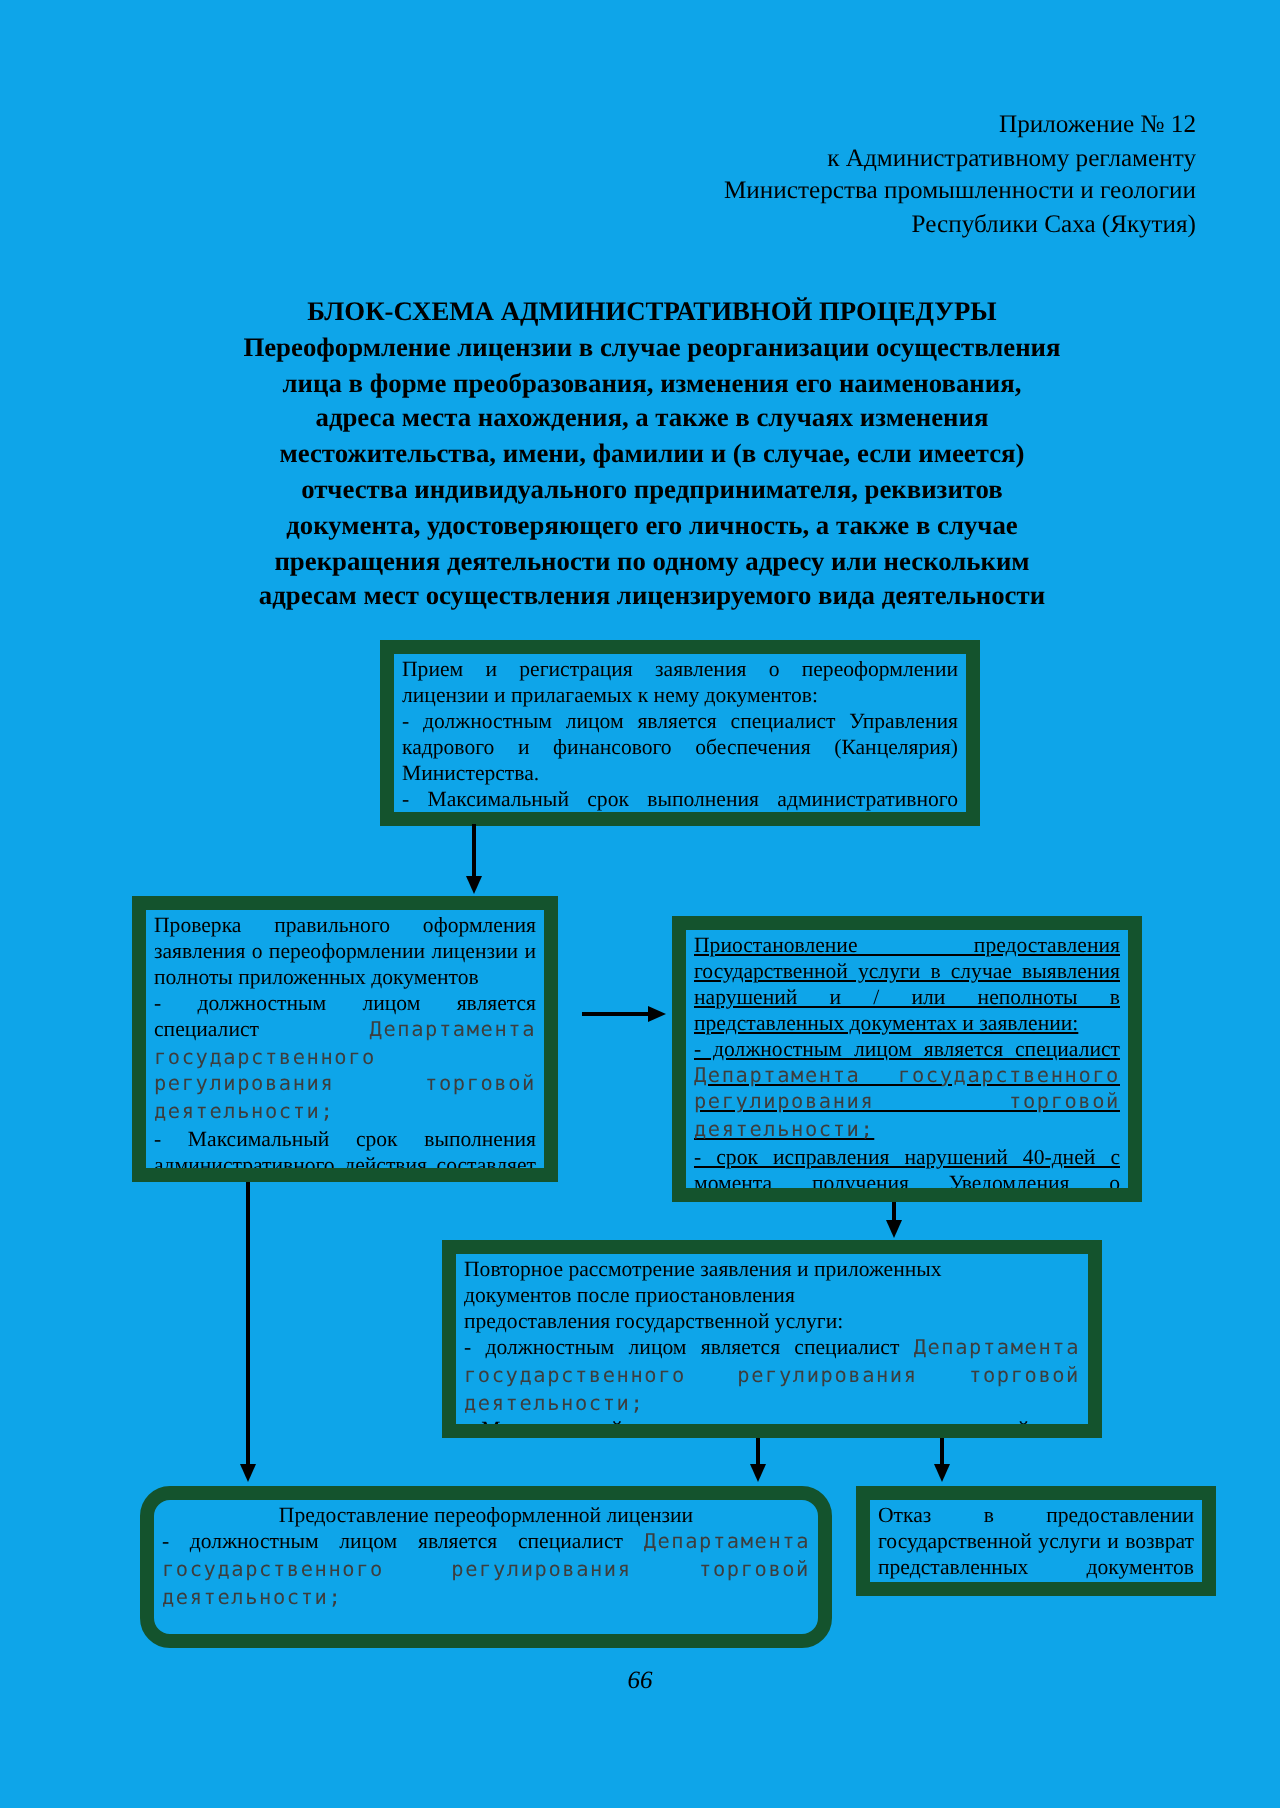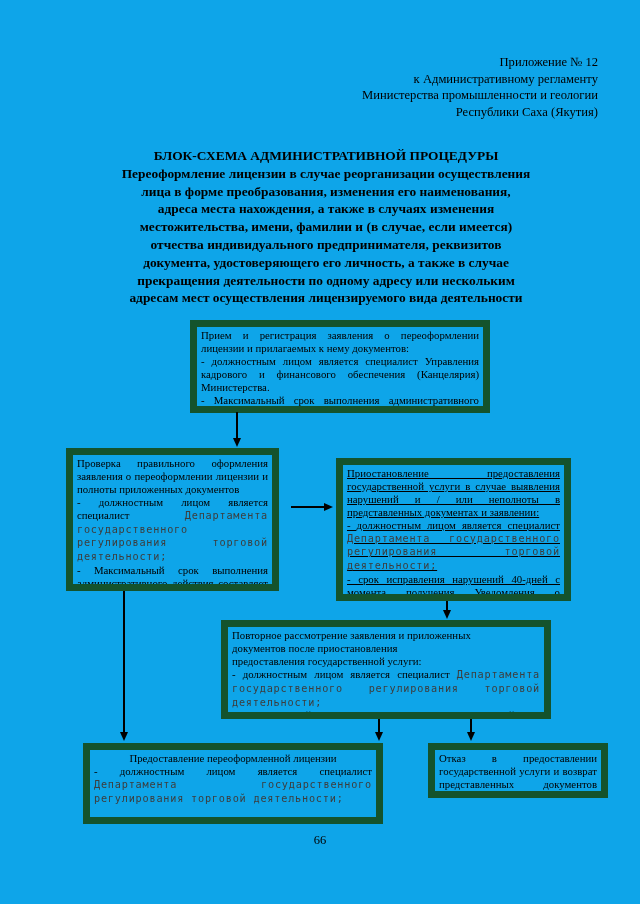--- a/index.html
+++ b/index.html
@@ -42,21 +42,21 @@
   .dept {
     font-family: "DejaVu Sans Mono", monospace;
     font-size: 10.2px;
     letter-spacing: 0.8px;
     color: #3d3d3d;
   }
   .box-reception      { left: 190px; top: 320px; width: 300px; height: 93px; }
   .box-check          { left:  66px; top: 448px; width: 213px; height: 143px; }
   .box-suspension     { left: 336px; top: 458px; width: 235px; height: 143px; text-decoration: underline; }
   .box-reconsideration{ left: 198px; top: 620px; width: 330px; height: 99px; margin-left: 23px; }
-  .box-grant          { left:  83px; top: 743px; width: 300px; height: 81px; }
+  .box-grant          { left:  70px; top: 743px; width: 346px; height: 81px; border-radius: 15px; }
   .box-refusal        { left: 428px; top: 743px; width: 180px; height: 55px; }
 
   .aline-v { position: absolute; width: 2px; background: #000; }
   .aline-h { position: absolute; height: 2px; background: #000; }
   .ahead-down {
     position: absolute; width: 0; height: 0;
     border-left: 4px solid transparent;
     border-right: 4px solid transparent;
     border-top: 9px solid #000;
   }
@@ -64,20 +64,21 @@
     position: absolute; width: 0; height: 0;
     border-top: 4px solid transparent;
     border-bottom: 4px solid transparent;
     border-left: 9px solid #000;
   }
   .page-number {
     position: absolute;
     top: 833px; left: 0; right: 0;
     text-align: center;
     font-size: 12.5px;
+    font-style: italic;
   }
 </style>
 </head>
 <body>
 
 <div class="page">
 
   <div class="appendix-header">
     <div>Приложение № 12</div>
     <div>к Административному регламенту</div>

